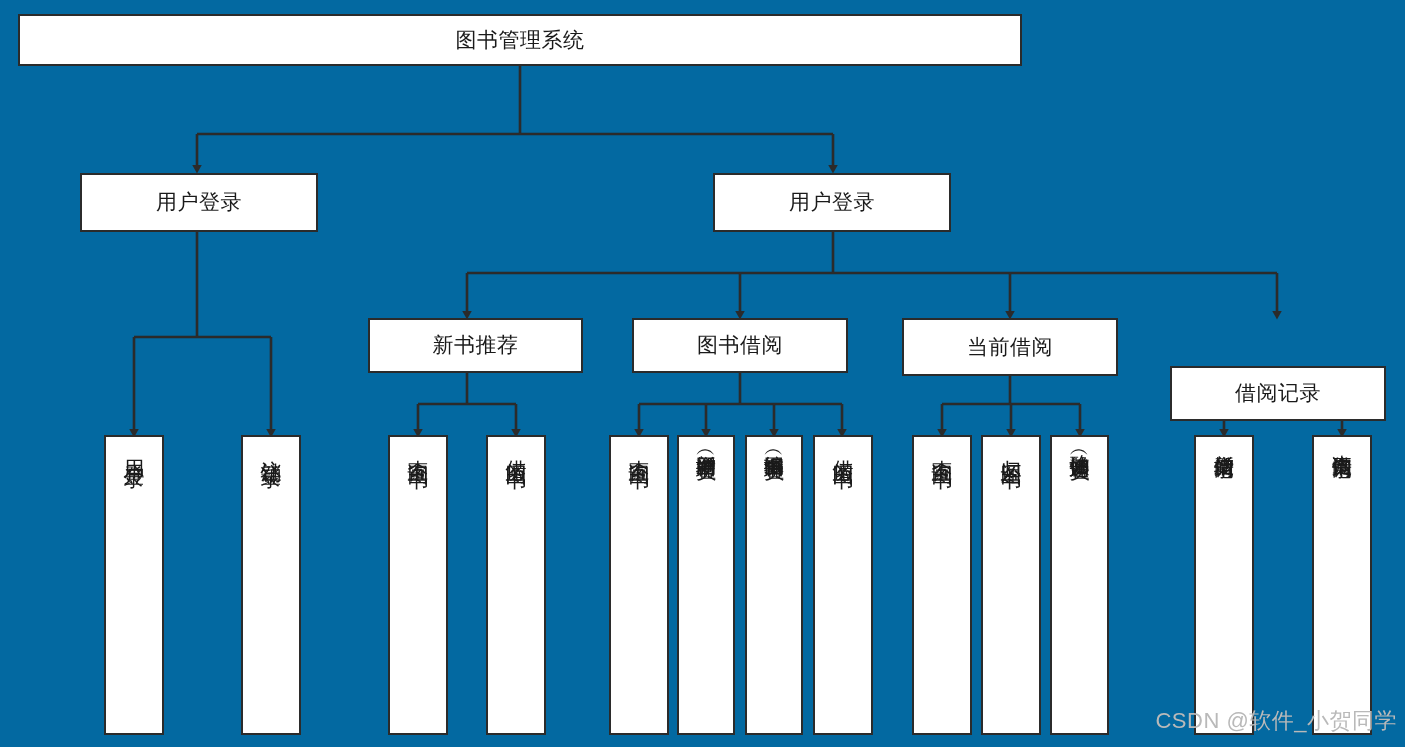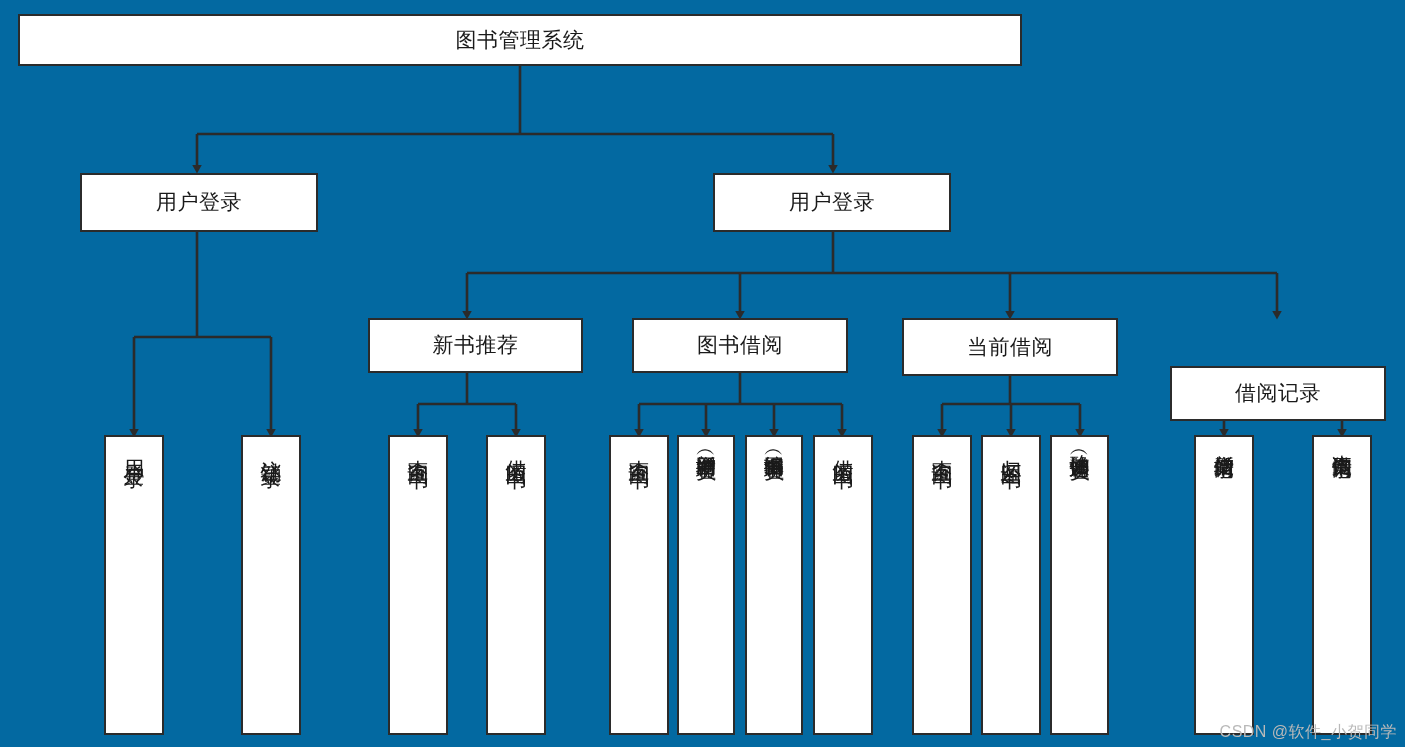--- a/index.html
+++ b/index.html
@@ -58,22 +58,22 @@
   .v-node.tall-text {
     padding-top: 2px;
   }
   .v-node.tall-text .node-label {
     letter-spacing: 1px;
     font-size: 20px;
   }
   .watermark {
     position: absolute;
     right: 8px;
-    bottom: 4px;
-    font-size: 16px;
+    bottom: 11px;
+    font-size: 22px;
     color: #b9b9b9;
     letter-spacing: 0.5px;
     white-space: nowrap;
   }
 </style>
 </head>
 <body>
 
 <div id="canvas">
 

